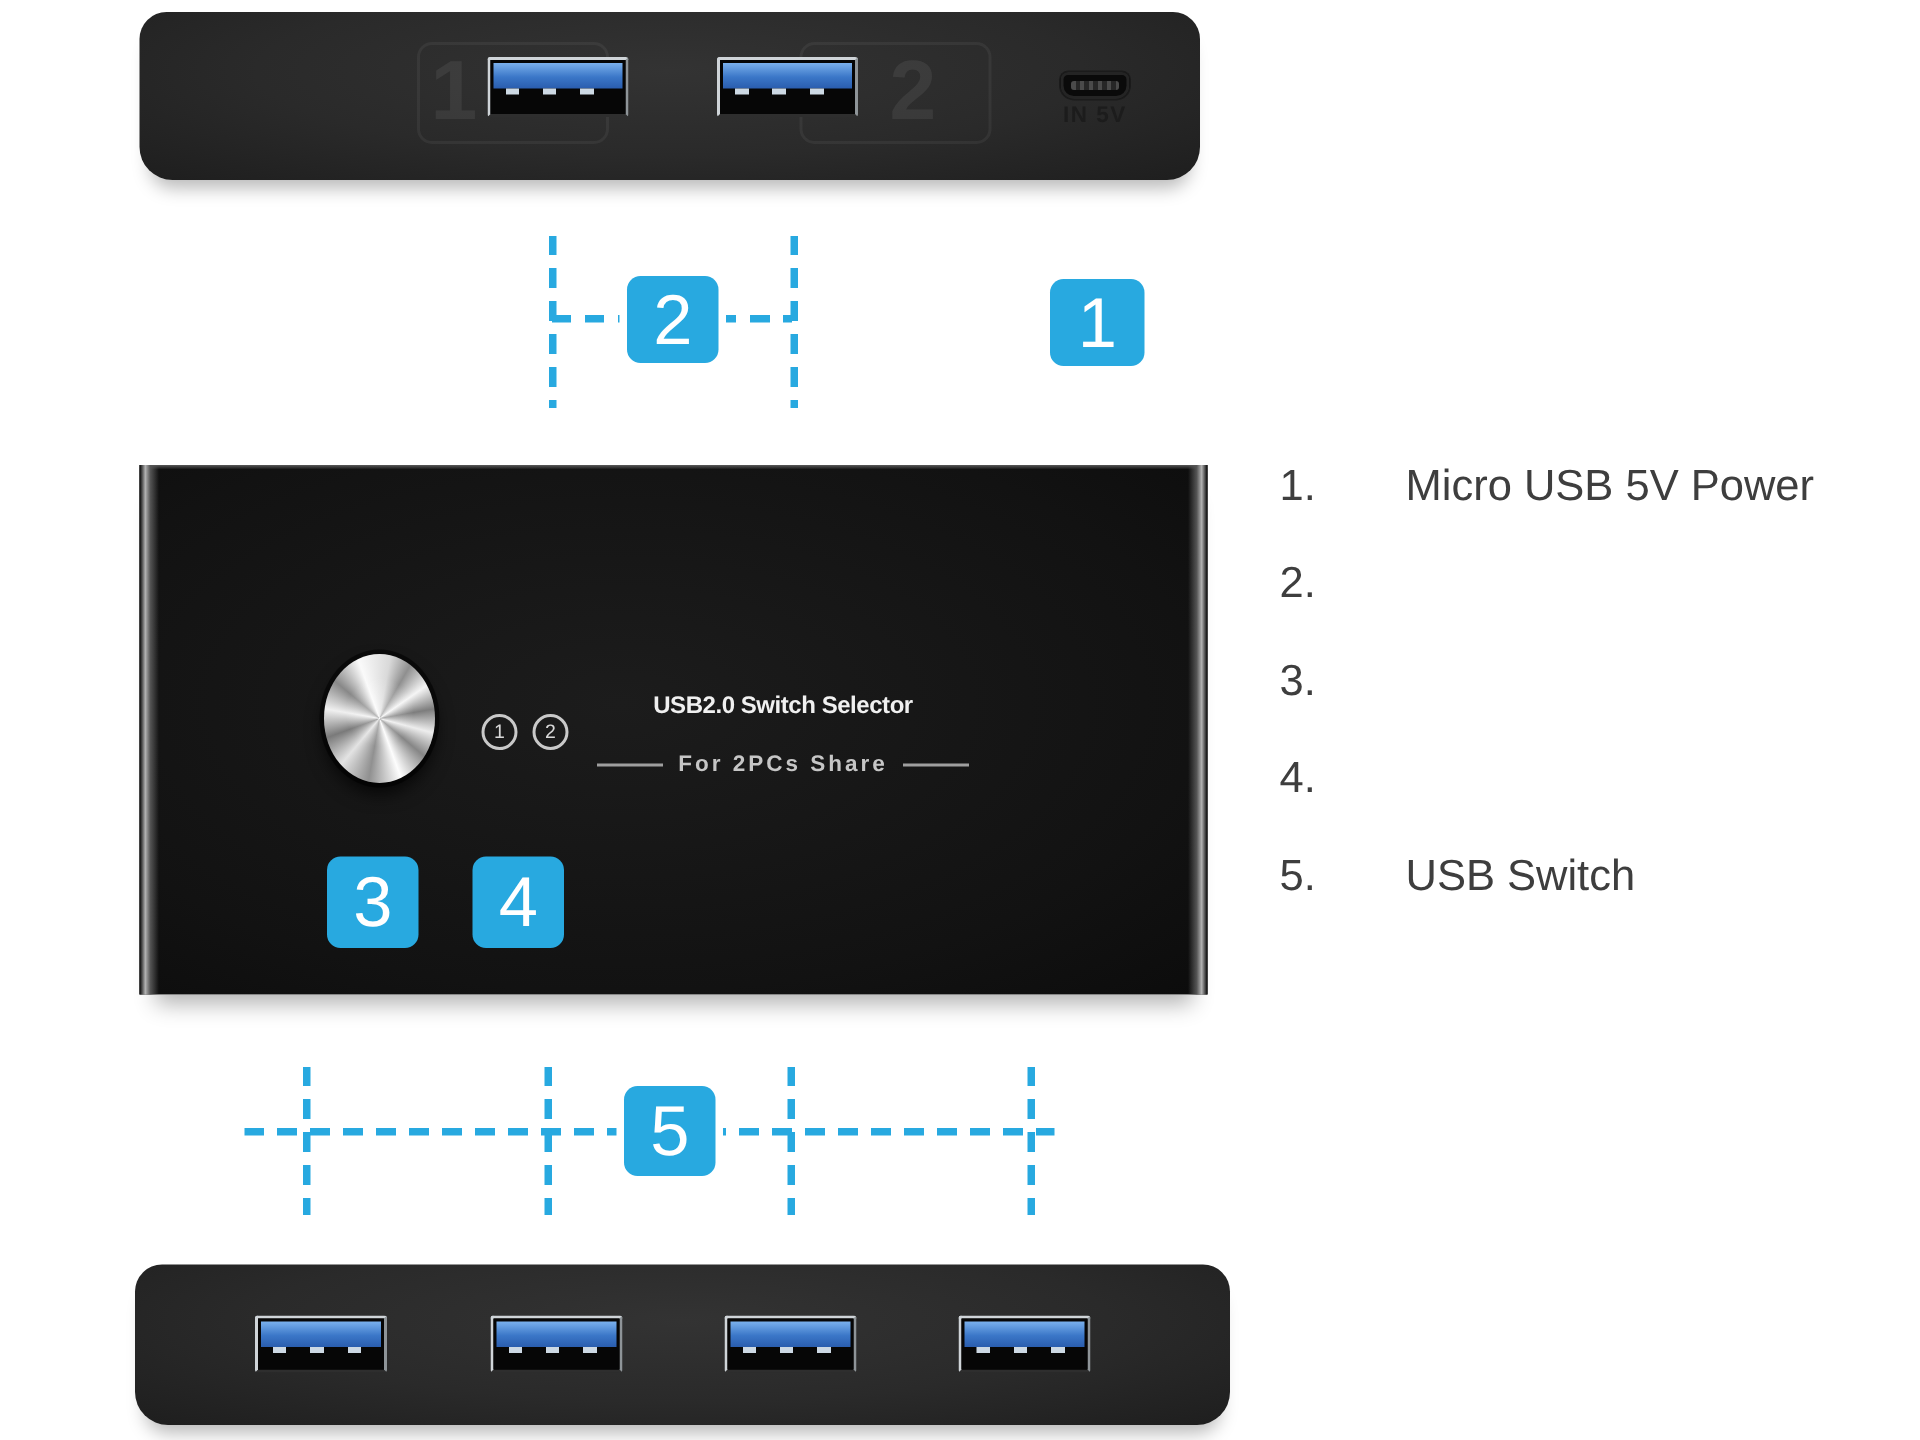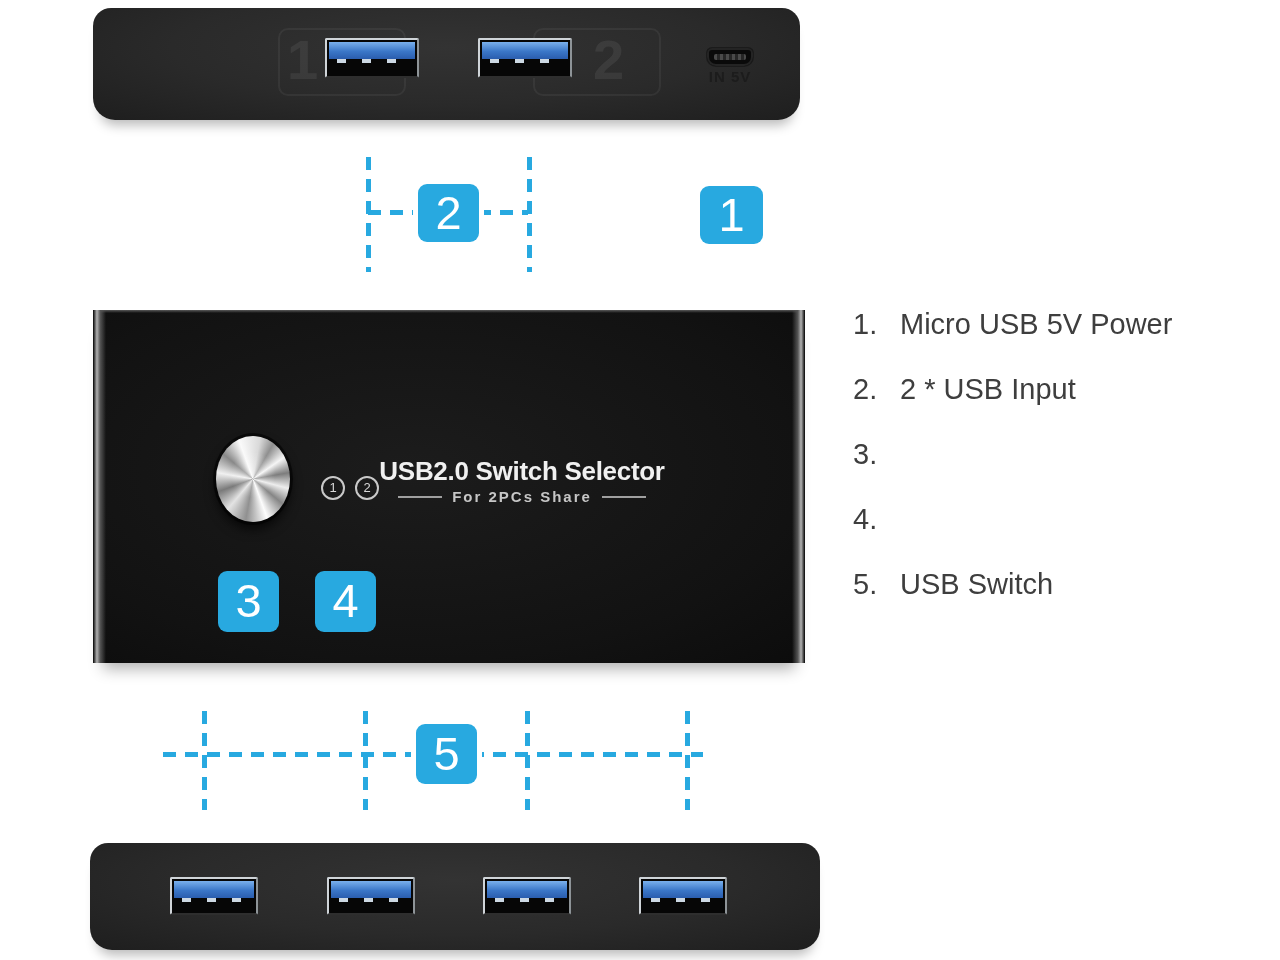--- a/index.html
+++ b/index.html
@@ -82,25 +82,25 @@
     content:"";position:absolute;inset:0;border-radius:50%;
     background:radial-gradient(circle at 50% 45%,rgba(255,255,255,0.45),rgba(255,255,255,0) 38%);
   }
   .indicator{
     position:absolute;width:24px;height:24px;box-sizing:border-box;
     border:2px solid #c9c9c9;border-radius:50%;
     color:#d8d8d8;font-size:13px;line-height:20px;text-align:center;
   }
   .brand{position:absolute;left:279px;top:146px;width:300px;text-align:center;}
   .brand-title{
-    color:#f0f0f0;font-size:26px;font-weight:bold;letter-spacing:-0.3px;
+    color:#f0f0f0;font-size:16px;font-weight:bold;letter-spacing:-0.3px;
     white-space:nowrap;line-height:30px;
   }
   .brand-sub{
-    margin-top:2px;display:flex;align-items:center;justify-content:center;gap:10px;
+    margin-top:15px;display:flex;align-items:center;justify-content:center;gap:10px;
   }
   .brand-sub-text{
     color:#c6c6c6;font-size:15px;font-weight:bold;letter-spacing:2px;white-space:nowrap;
   }
   .brand-line{width:44px;height:2px;background:#9f9f9f;}
 
   
   .badge{
     position:absolute;width:61px;height:58px;border-radius:9px;
     background:var(--accent,#28A9E0);color:#ffffff;
@@ -114,21 +114,21 @@
   }
   .hdash{
     position:absolute;height:5px;
     background:repeating-linear-gradient(90deg,var(--accent,#28A9E0) 0 13px,rgba(0,0,0,0) 13px 22px);
   }
 
   
   .legend{position:absolute;left:853px;top:300px;width:420px;color:#3e3e3e;font-size:29px;}
   .legend-item{display:flex;margin-bottom:17px;line-height:48px;}
   .legend-num{width:47px;flex:none;}
-  .legend-text span{display:block;}
+  .legend-text span{display:block;margin-left:37px;}
 </style>
 </head>
 <body>
 
 <div class="canvas">
 
   <div class="device rear-view">
     <div class="engraved" style="left:185px;top:20px;width:124px;height:64px;"></div>
     <div class="engraved" style="left:440px;top:20px;width:124px;height:64px;"></div>
     <div class="engraved-digit" style="left:194px;top:24px;">1</div>
@@ -180,23 +180,20 @@
 
   <div class="legend">
     <div class="legend-item">
       <div class="legend-num">1.</div>
       <div class="legend-text">
         <span>Micro USB 5V Power</span>
       </div>
     </div>
     <div class="legend-item">
       <div class="legend-num">2.</div>
-      <div class="legend-text">
-        <span>2 * USB Input</span>
-      </div>
     </div>
     <div class="legend-item">
       <div class="legend-num">3.</div>
     </div>
     <div class="legend-item">
       <div class="legend-num">4.</div>
     </div>
     <div class="legend-item">
       <div class="legend-num">5.</div>
       <div class="legend-text">

